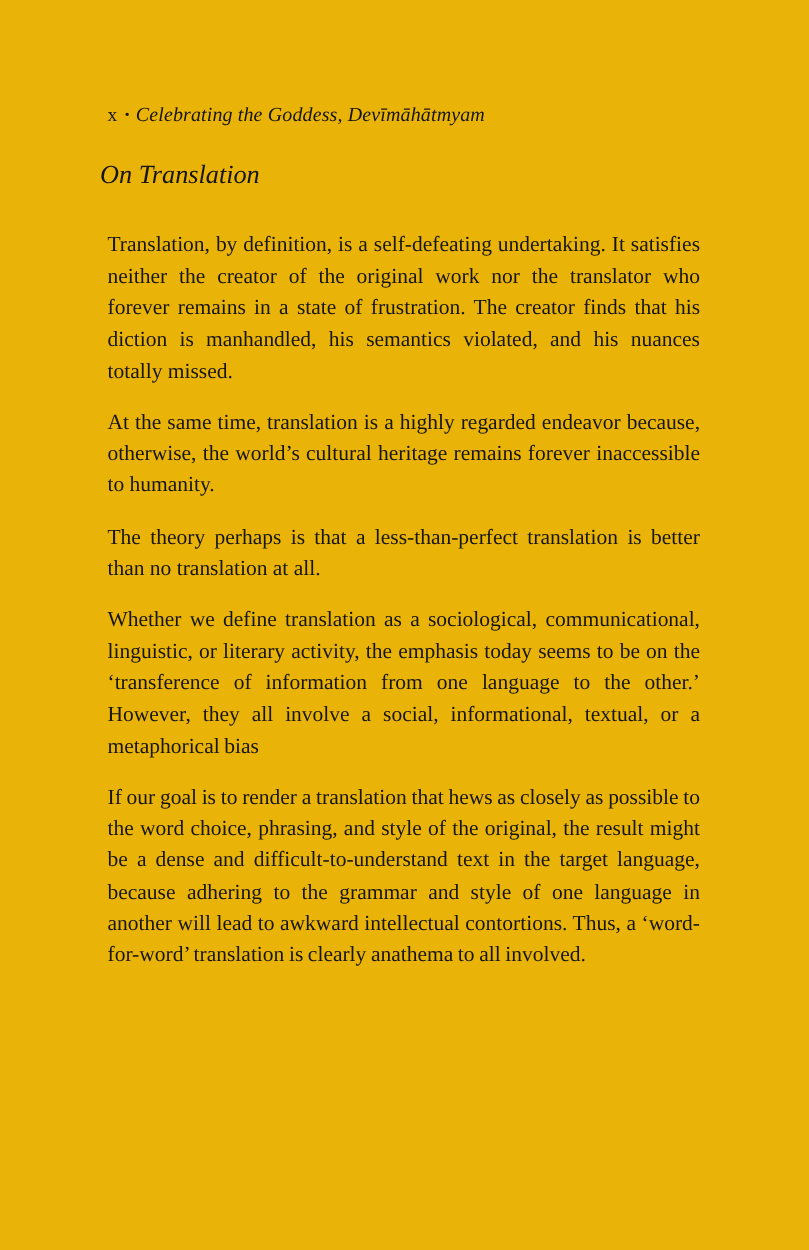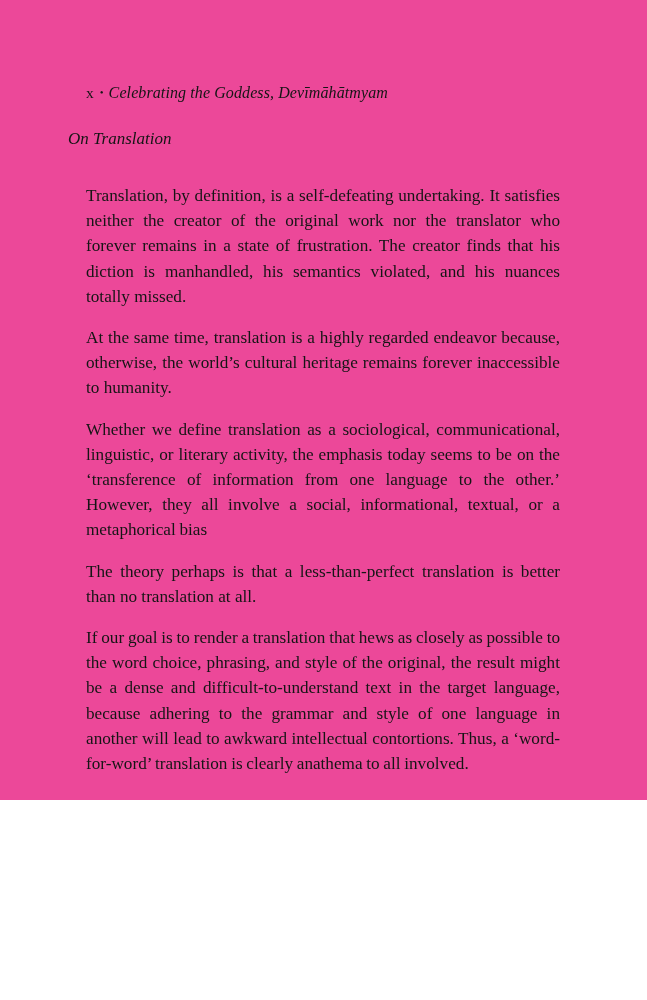--- a/index.html
+++ b/index.html
@@ -3,22 +3,22 @@
 <meta charset="utf-8">
 <style>
   html, body {
     margin: 0;
     padding: 0;
     background: #ffffff;
   }
   .page {
     position: relative;
     width: 647px;
-    height: 800px;
-    background: #ec4899;
+    height: 1000px;
+    background: #eab308;
     overflow: hidden;
     font-family: "Liberation Serif", "DejaVu Serif", serif;
     color: #151515;
     -webkit-font-smoothing: antialiased;
   }
   .running-head {
     position: absolute;
     left: 86px;
     top: 83px;
     width: 474px;
@@ -37,24 +37,24 @@
     top: -2px;
     padding: 0 5px 0 6px;
   }
   .running-head .head-title {
     font-style: italic;
     font-size: 16px;
     letter-spacing: 0.1px;
   }
   .section-heading {
     position: absolute;
-    left: 68px;
+    left: 80px;
     top: 128px;
     font-style: italic;
-    font-size: 17px;
+    font-size: 21px;
     line-height: 22px;
     white-space: nowrap;
   }
   .body-copy {
     position: absolute;
     left: 86px;
     top: 167px;
     width: 474px;
   }
   p.para {
@@ -81,18 +81,18 @@
 
   <div class="running-head">
     <span class="folio">x</span><span class="sep">•</span><span class="head-title">Celebrating the Goddess, Devīmāhātmyam</span>
   </div>
 
   <div class="section-heading">On Translation</div>
 
   <div class="body-copy">
     <p class="para">Translation, by definition, is a self-defeating undertaking. It satisfies neither the creator of the original work nor the translator who forever remains in a state of frustration. The creator finds that his diction is manhandled, his semantics violated, and his nuances totally missed.</p>
     <p class="para">At the same time, translation is a highly regarded endeavor because, otherwise, the world’s cultural heritage remains forever inaccessible to humanity.</p>
+    <p class="para">The theory perhaps is that a less-than-perfect translation is better than no translation at all.</p>
     <p class="para tight">Whether we define translation as a sociological, communicational, linguistic, or literary activity, the emphasis today seems to be on the ‘transference of information from one language to the other.’ However, they all involve a social, informational, textual, or a metaphorical bias</p>
-    <p class="para">The theory perhaps is that a less-than-perfect translation is better than no translation at all.</p>
     <p class="para tight">If our goal is to render a translation that hews as closely as possible to the word choice, phrasing, and style of the original, the result might be a dense and difficult-to-understand text in the target language, because adhering to the grammar and style of one language in another will lead to awkward intellectual contortions. Thus, a ‘word-for-word’ translation is clearly anathema to all involved.</p>
   </div>
 
 </div>
 
 </body></html>

